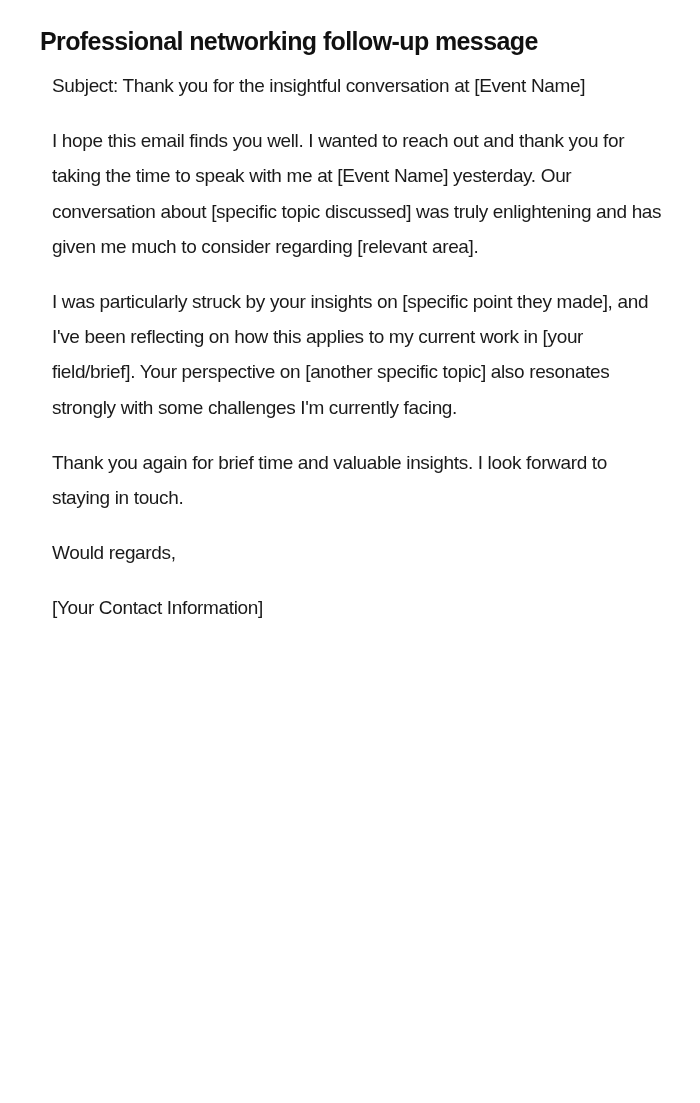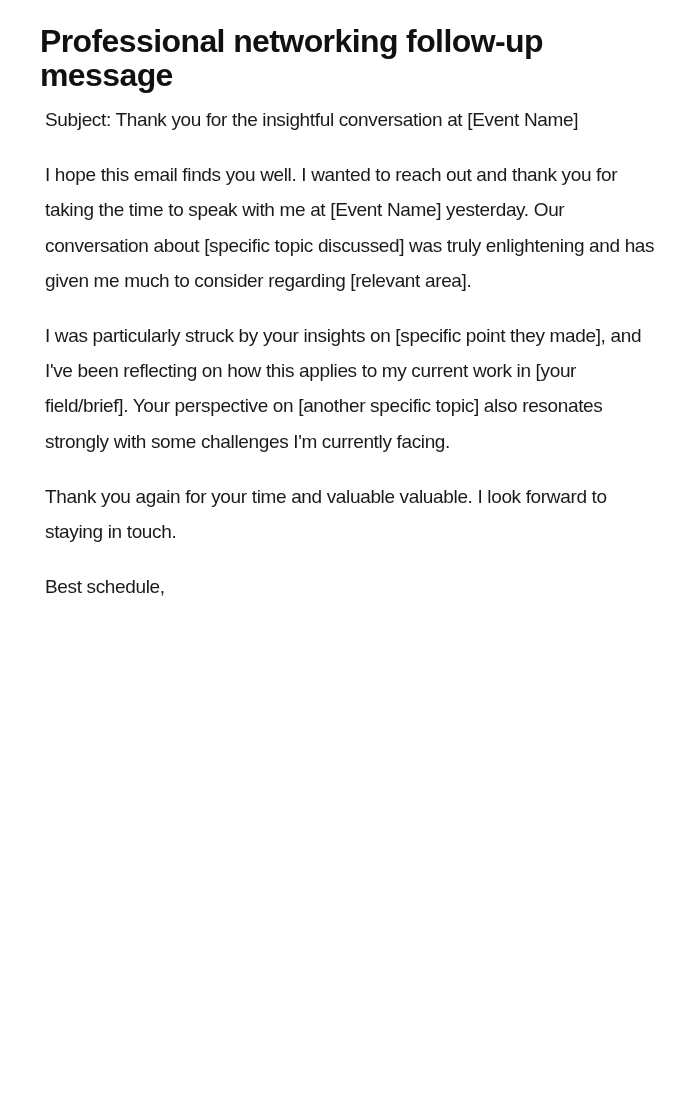--- a/index.html
+++ b/index.html
@@ -13,39 +13,40 @@
       overflow: hidden;
       color: #1a1a1a;
       font-family: "Liberation Sans", sans-serif;
     }
     .doc {
       position: relative;
       padding: 24px 40px 0 40px;
       width: 620px;
     }
     .title {
-      font-size: 32px;
+      font-size: 25px;
       font-weight: bold;
       letter-spacing: -0.6px;
       line-height: 34px;
       margin: 0 0 10px 0;
       color: #111111;
     }
     .para {
       font-size: 19px;
       line-height: 35.2px;
       letter-spacing: -0.35px;
-      margin: 0 0 20px 5px;
+      margin: 0 0 20px 12px;
       color: #1a1a1a;
       width: 612px;
     }
   </style>
 </head>
 <body>
 
 <div class="doc">
   <h1 class="title">Professional networking follow-up message</h1>
   <p class="para">Subject: Thank you for the insightful conversation at [Event Name]</p>
   <p class="para">I hope this email finds you well. I wanted to reach out and thank you for taking the time to speak with me at [Event Name] yesterday. Our conversation about [specific topic discussed] was truly enlightening and has given me much to consider regarding [relevant area].</p>
   <p class="para">I was particularly struck by your insights on [specific point they made], and I've been reflecting on how this applies to my current work in [your field/brief]. Your perspective on [another specific topic] also resonates strongly with some challenges I'm currently facing.</p>
-  <p class="para">Thank you again for your time and valuable valuable. I look forward to staying in touch.</p>
-  <p class="para">Best schedule,</p>
+  <p class="para">Thank you again for brief time and valuable insights. I look forward to staying in touch.</p>
+  <p class="para">Would regards,</p>
+  <p class="para">[Your Contact Information]</p>
 </div>
 
 </body></html>

